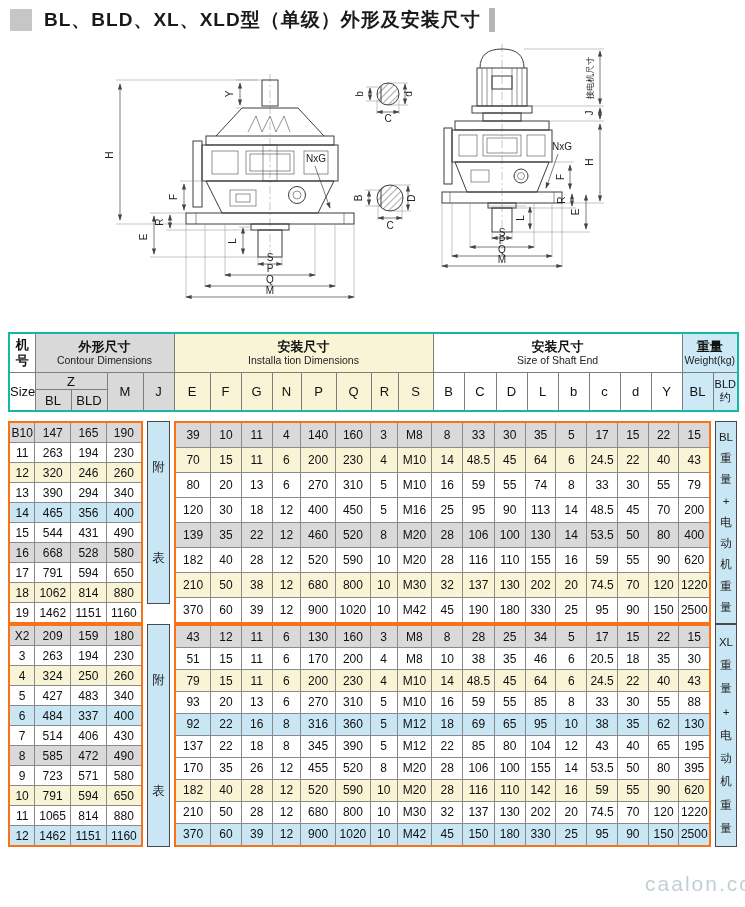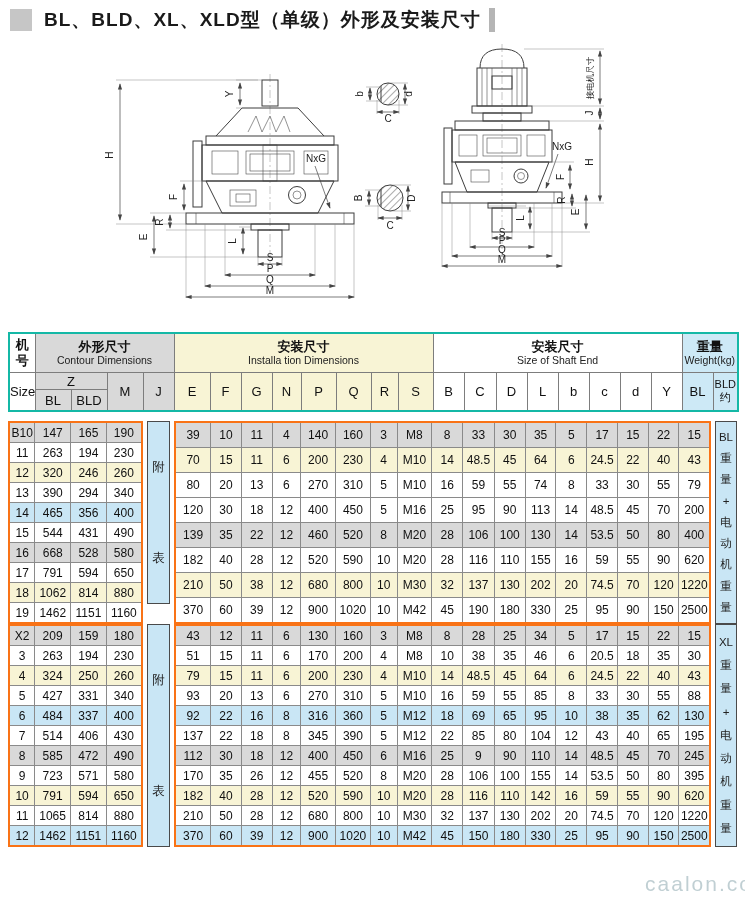--- a/index.html
+++ b/index.html
@@ -647,21 +647,21 @@
             </tr>
             <tr class="band-yellow">
               <td>4</td>
               <td>324</td>
               <td>250</td>
               <td>260</td>
             </tr>
             <tr class="band-white">
               <td>5</td>
               <td>427</td>
-              <td>331</td>
+              <td>483</td>
               <td>340</td>
             </tr>
             <tr class="band-blue">
               <td>6</td>
               <td>484</td>
               <td>337</td>
               <td>400</td>
             </tr>
             <tr class="band-white">
               <td>7</td>
@@ -835,39 +835,20 @@
               <td>22</td>
               <td>85</td>
               <td>80</td>
               <td>104</td>
               <td>12</td>
               <td>43</td>
               <td>40</td>
               <td>65</td>
               <td>195</td>
             </tr>
-            <tr class="band-gray">
-              <td>112</td>
-              <td>30</td>
-              <td>18</td>
-              <td>12</td>
-              <td>400</td>
-              <td>450</td>
-              <td>6</td>
-              <td>M16</td>
-              <td>25</td>
-              <td>9</td>
-              <td>90</td>
-              <td>110</td>
-              <td>14</td>
-              <td>48.5</td>
-              <td>45</td>
-              <td>70</td>
-              <td>245</td>
-            </tr>
             <tr class="band-white">
               <td>170</td>
               <td>35</td>
               <td>26</td>
               <td>12</td>
               <td>455</td>
               <td>520</td>
               <td>8</td>
               <td>M20</td>
               <td>28</td>

